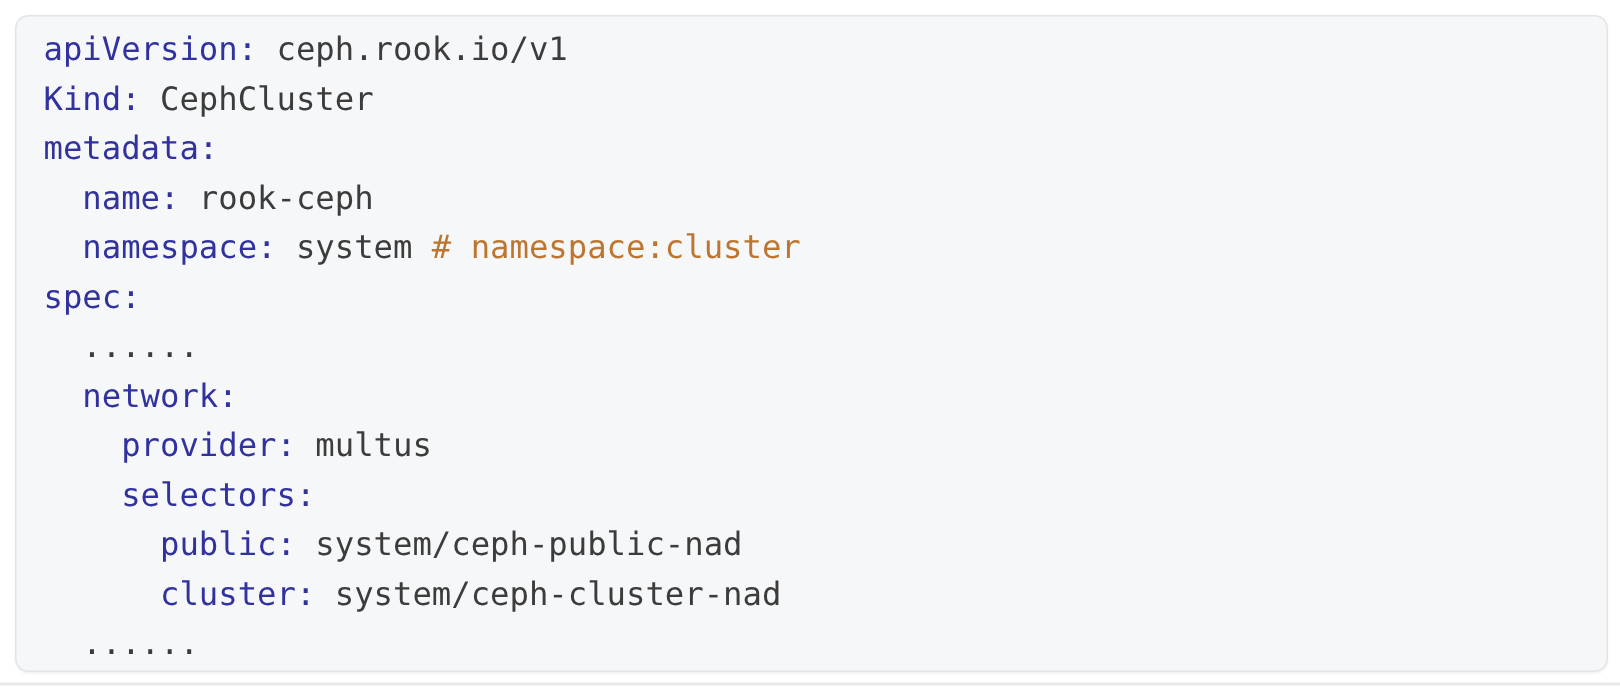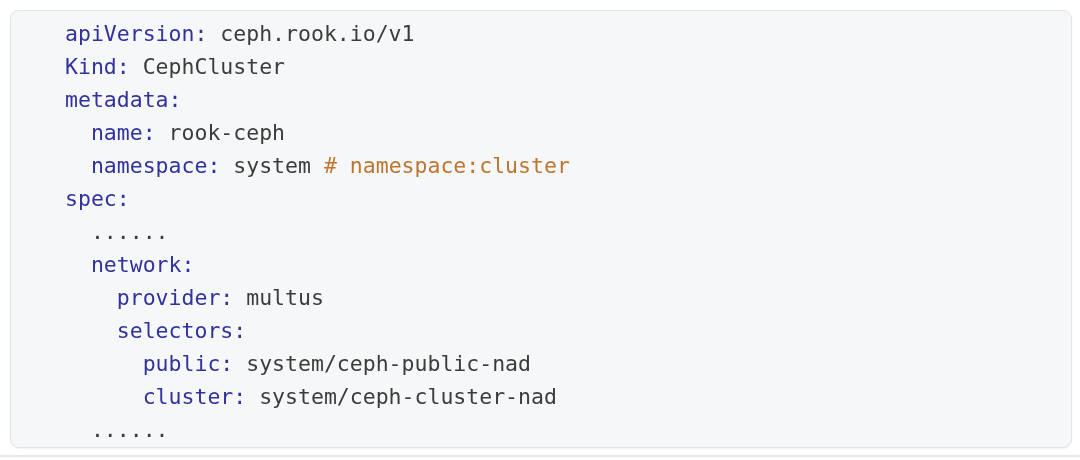--- a/index.html
+++ b/index.html
@@ -30,21 +30,20 @@
   }
   .code-block pre {
     margin: 0;
     font-family: "DejaVu Sans Mono", monospace;
     font-size: 21.5px;
     line-height: 33px;
   }
   .line {
     white-space: pre;
     height: 33px;
-    margin-left: 36px;
   }
   .tok-key     { color: var(--key-color, #32329f); }
   .tok-value   { color: var(--value-color, #3c3c3c); }
   .tok-comment { color: var(--comment-color, #bd7530); }
   .bottom-divider {
     position: absolute;
     left: 0;
     right: 0;
     bottom: 3px;
     height: 2px;

